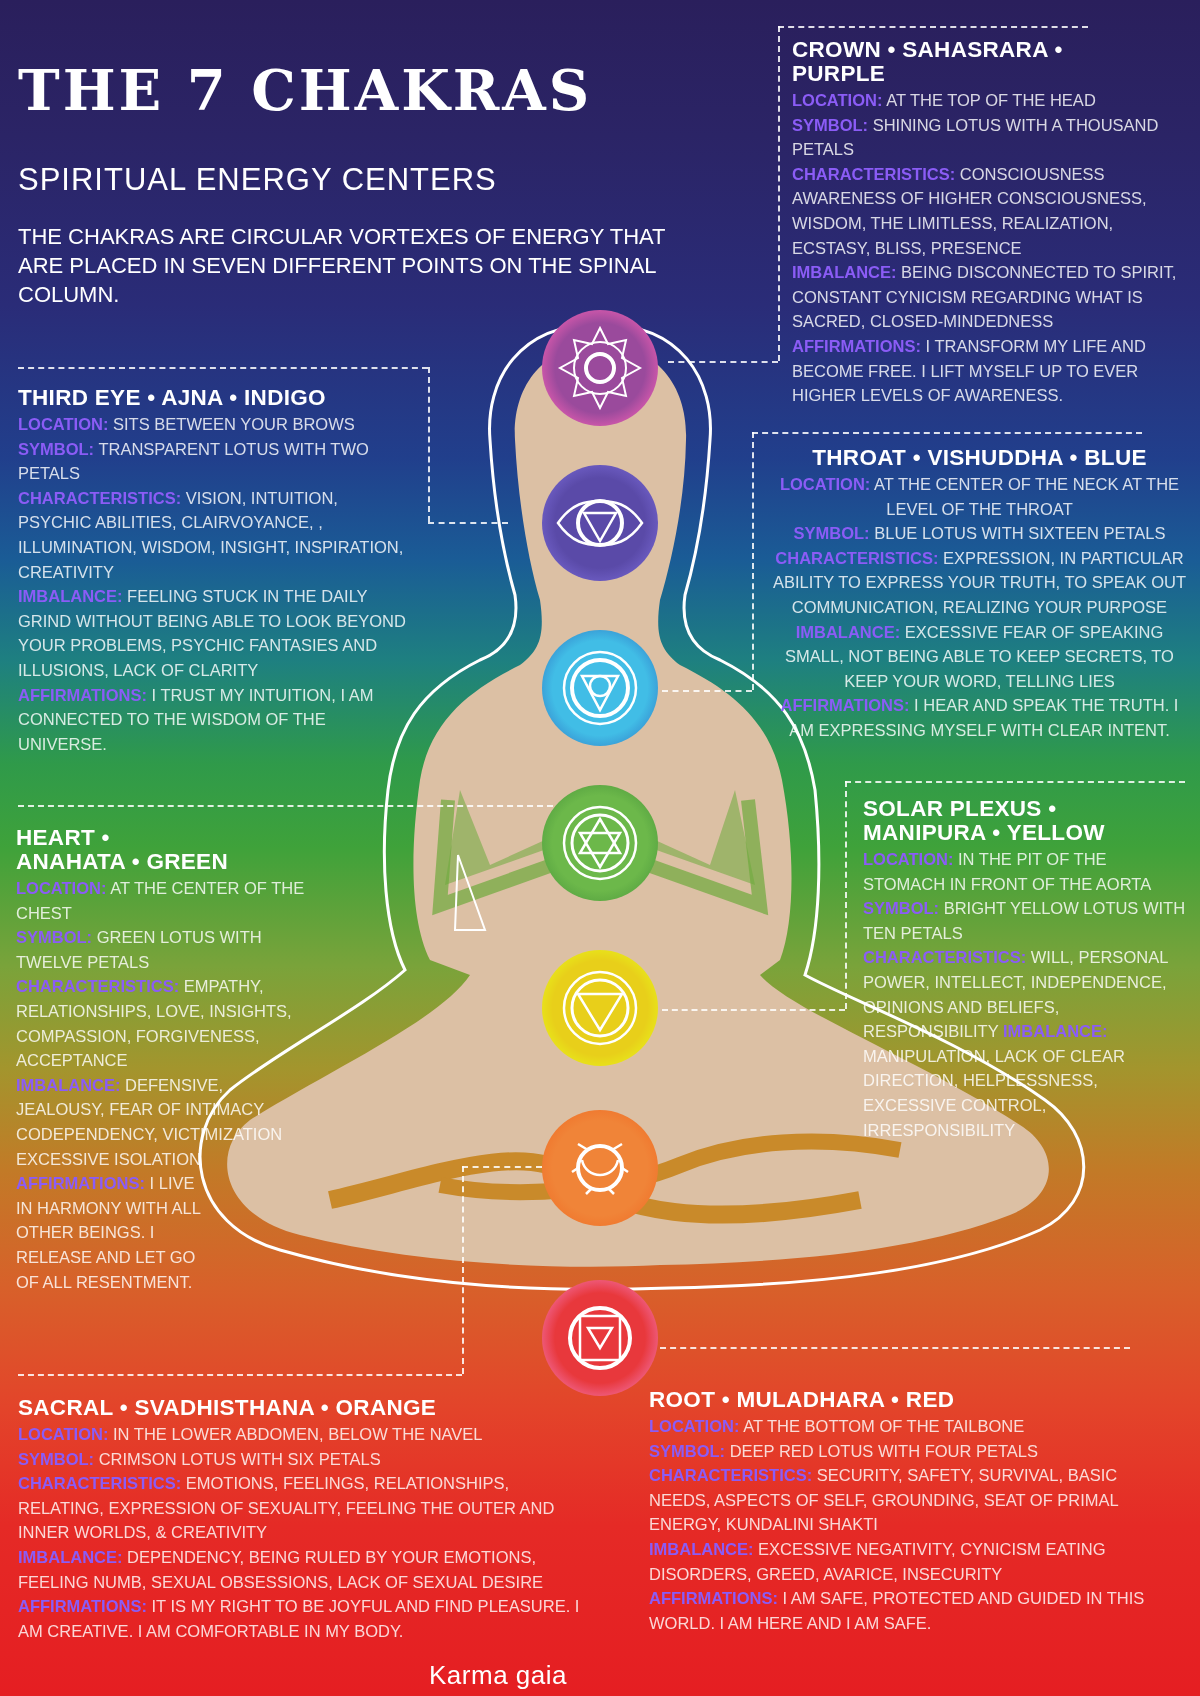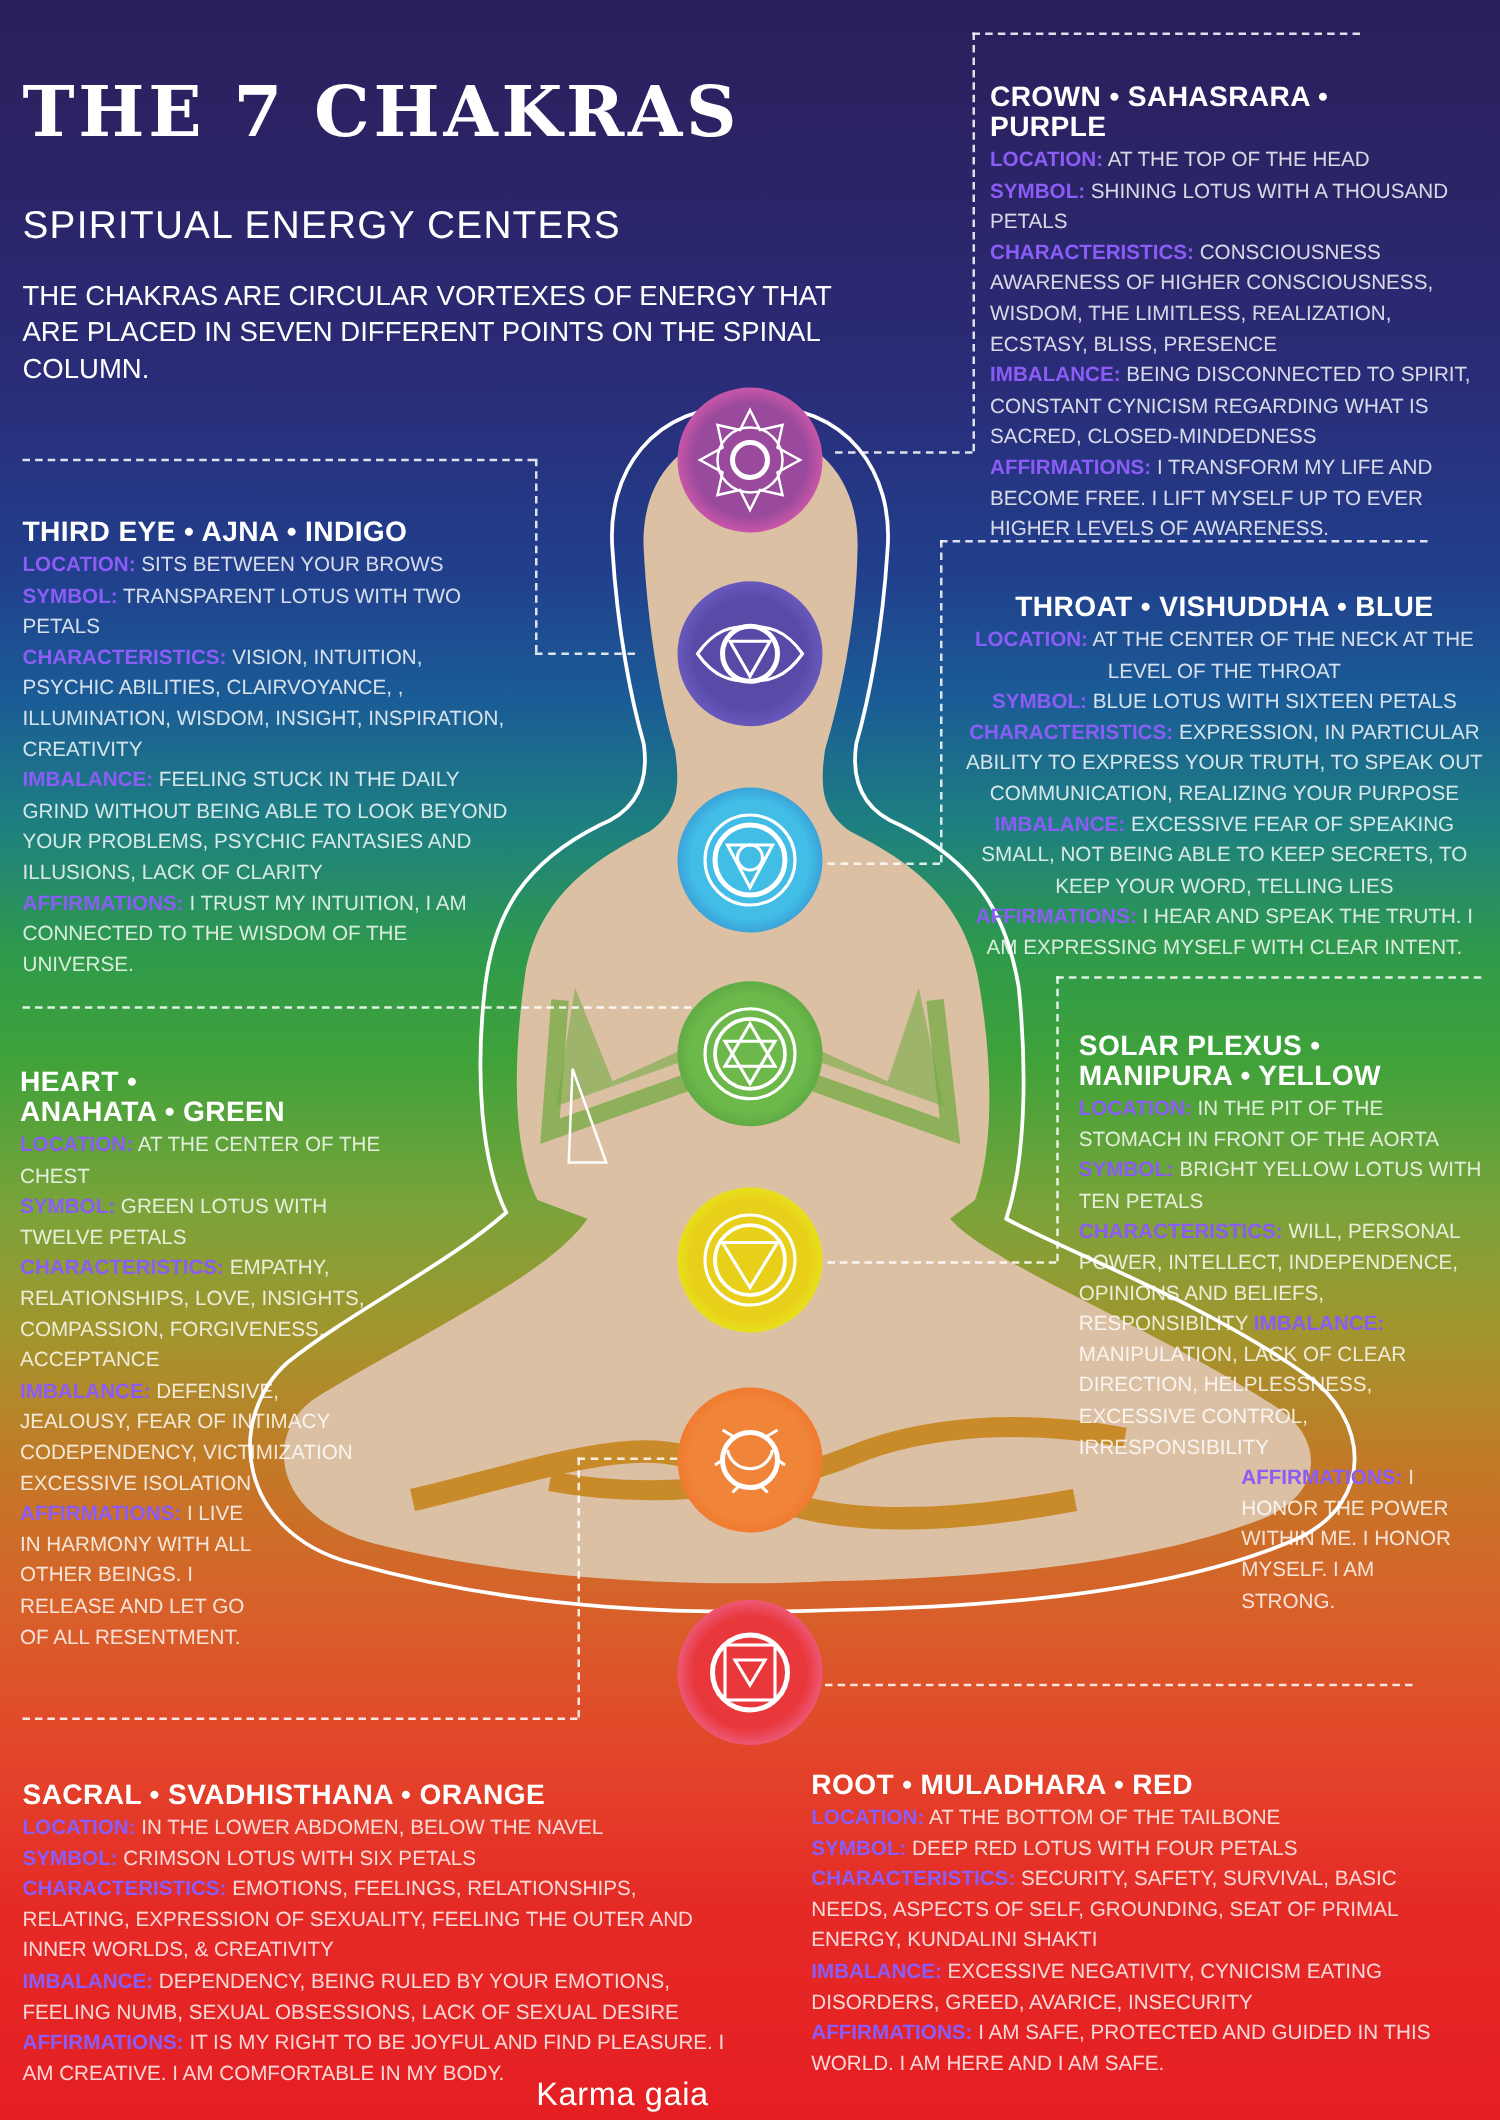--- a/index.html
+++ b/index.html
@@ -3,21 +3,21 @@
 <meta charset="utf-8">
 <style>
   html,body{margin:0;padding:0;}
   body{width:1200px;height:1696px;position:relative;overflow:hidden;
     font-family:"DejaVu Sans","Liberation Sans",sans-serif;color:#fff;
     background:linear-gradient(180deg,#2a1f5c 0%,#2b2466 8%,#2a2c78 18%,#213f8c 27%,#1a5c96 33%,#1e8080 39%,#2f9a4a 45%,#3fa23a 50%,#7aa33a 57%,#a3952d 63%,#c27a27 69%,#d8602a 76%,#e3442a 83%,#e52a26 90%,#e51e22 100%);}
   .abs{position:absolute;}
   .title{left:18px;top:62px;font-family:"DejaVu Serif","Liberation Serif",serif;font-weight:bold;font-size:56px;letter-spacing:3px;color:#fff;line-height:1;}
   .subtitle{left:18px;top:162px;font-size:31px;font-weight:300;letter-spacing:1px;font-family:"Liberation Sans",sans-serif;}
   .intro{left:18px;top:222px;width:680px;font-size:22px;line-height:29px;font-family:"Liberation Sans",sans-serif;}
-  .sec{position:absolute;font-family:"Liberation Sans",sans-serif;font-size:16.5px;line-height:24.6px;text-transform:uppercase;color:rgba(255,255,255,0.82);margin-top:28px;}
+  .sec{position:absolute;font-family:"Liberation Sans",sans-serif;font-size:16.5px;line-height:24.6px;text-transform:uppercase;color:rgba(255,255,255,0.82);}
   .sec h2{margin:0 0 2px 0;font-size:22.5px;line-height:24px;font-weight:bold;color:#fff;letter-spacing:0.3px;}
   .sec .row b{color:#8b5cf6;font-weight:bold;}
   .dash{position:absolute;border-color:rgba(255,255,255,0.85);border-style:dashed;border-width:0;}
   .figure{position:absolute;left:0;top:0;width:1200px;height:1696px;pointer-events:none;}
   .chakra{position:absolute;width:116px;height:116px;border-radius:50%;}
   .chakra svg{position:absolute;left:0;top:0;}
   .brand{left:0;width:996px;top:1660px;text-align:center;font-size:26px;font-weight:300;letter-spacing:0.5px;font-family:"Liberation Sans",sans-serif;}
 </style>
 </head>
 <body>
@@ -164,21 +164,20 @@
   <div class="row"><b>CHARACTERISTICS:</b> <span> EMPATHY, RELATIONSHIPS, LOVE, INSIGHTS, COMPASSION, FORGIVENESS, ACCEPTANCE</span></div>
   <div class="row"><b>IMBALANCE:</b> <span>DEFENSIVE, JEALOUSY, FEAR OF INTIMACY CODEPENDENCY, VICTIMIZATION EXCESSIVE ISOLATION</span></div>
   <div class="row" style="width:190px;"><b>AFFIRMATIONS:</b> <span>I LIVE IN HARMONY WITH ALL OTHER BEINGS. I RELEASE AND LET GO OF ALL RESENTMENT.</span></div>
 </div>
 
 <div class="sec" style="left:863px;top:797px;width:325px;">
   <h2><span>SOLAR PLEXUS •</span><br><span>MANIPURA • YELLOW</span></h2>
   <div class="row"><b>LOCATION:</b> <span>IN THE PIT OF THE STOMACH IN FRONT OF THE AORTA</span></div>
   <div class="row"><b>SYMBOL:</b> <span>BRIGHT YELLOW LOTUS WITH TEN PETALS</span></div>
   <div class="row"><b>CHARACTERISTICS:</b> <span>WILL, PERSONAL POWER, INTELLECT, INDEPENDENCE, OPINIONS AND BELIEFS, RESPONSIBILITY</span> <b>IMBALANCE:</b> <span>MANIPULATION, LACK OF CLEAR DIRECTION, HELPLESSNESS, EXCESSIVE CONTROL, IRRESPONSIBILITY</span></div>
-  <div class="row" style="margin-left:130px;width:175px;"><b>AFFIRMATIONS:</b> <span>I HONOR THE POWER WITHIN ME. I HONOR MYSELF. I AM STRONG.</span></div>
 </div>
 
 <div class="sec" style="left:18px;top:1396px;width:570px;">
   <h2>SACRAL • SVADHISTHANA • ORANGE</h2>
   <div class="row"><b>LOCATION:</b> <span>IN THE LOWER ABDOMEN, BELOW THE NAVEL</span></div>
   <div class="row"><b>SYMBOL:</b> <span>CRIMSON LOTUS WITH SIX PETALS</span></div>
   <div class="row"><b>CHARACTERISTICS:</b> <span>EMOTIONS, FEELINGS, RELATIONSHIPS, RELATING, EXPRESSION OF SEXUALITY, FEELING THE OUTER AND INNER WORLDS, &amp; CREATIVITY</span></div>
   <div class="row"><b>IMBALANCE:</b> <span>DEPENDENCY, BEING RULED BY YOUR EMOTIONS, FEELING NUMB, SEXUAL OBSESSIONS, LACK OF SEXUAL DESIRE</span></div>
   <div class="row"><b>AFFIRMATIONS:</b> <span>IT IS MY RIGHT TO BE JOYFUL AND FIND PLEASURE. I AM CREATIVE. I AM COMFORTABLE IN MY BODY.</span></div>
 </div>

